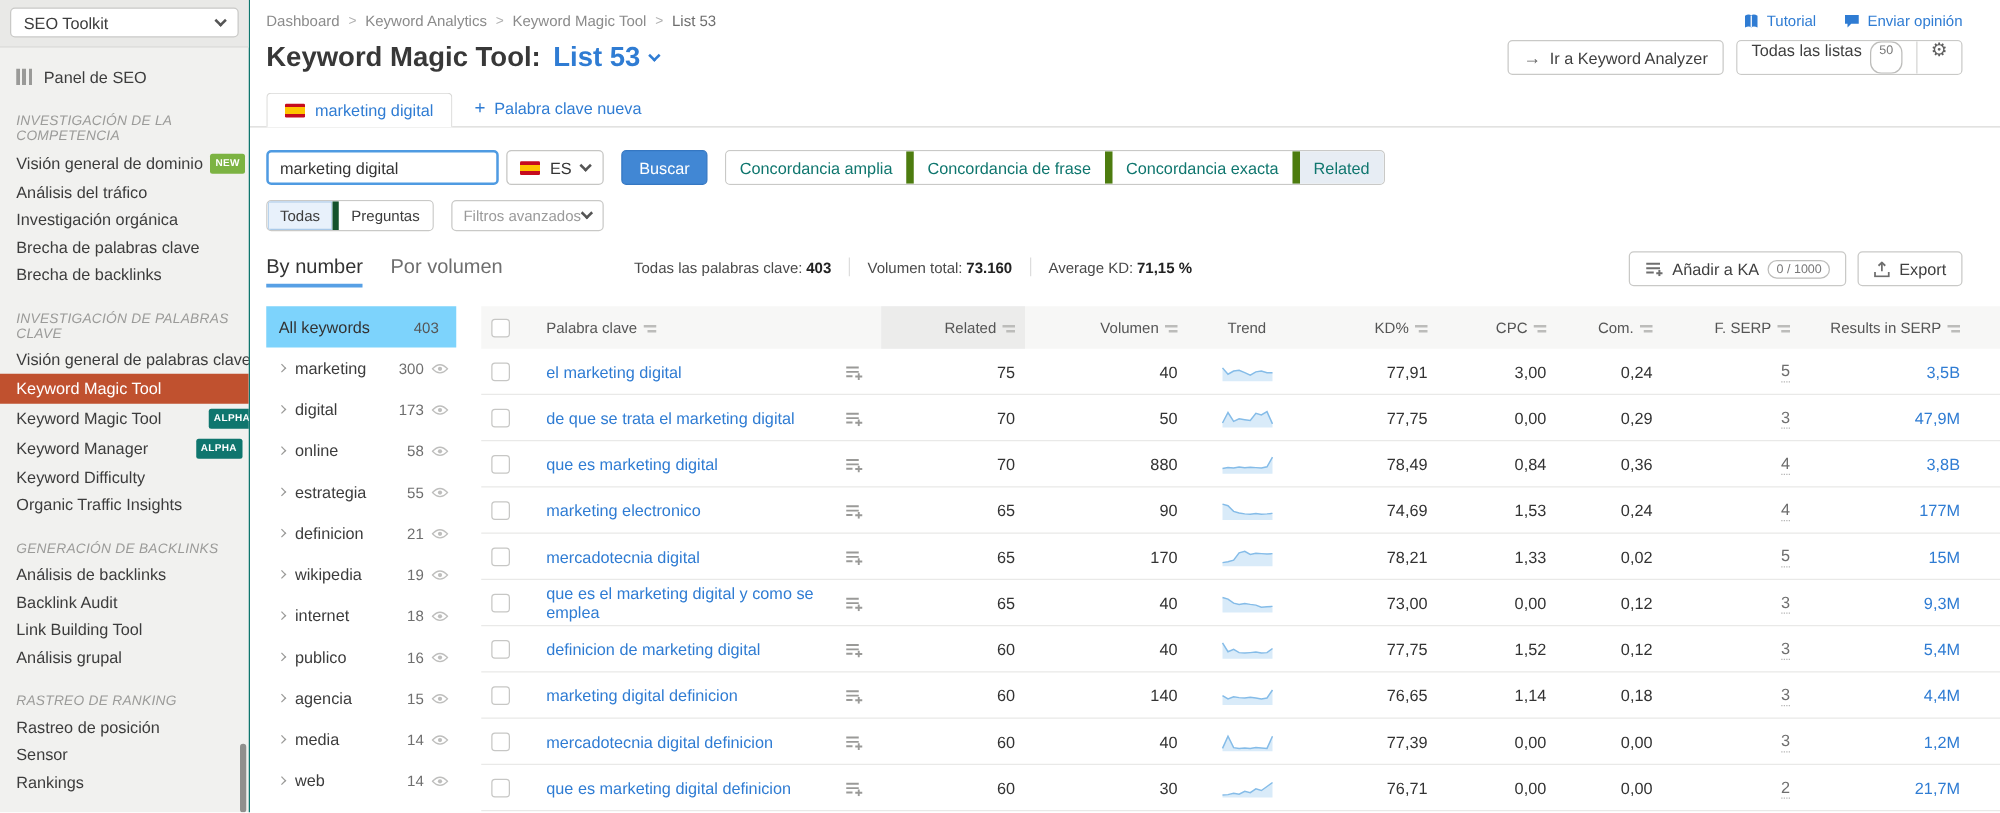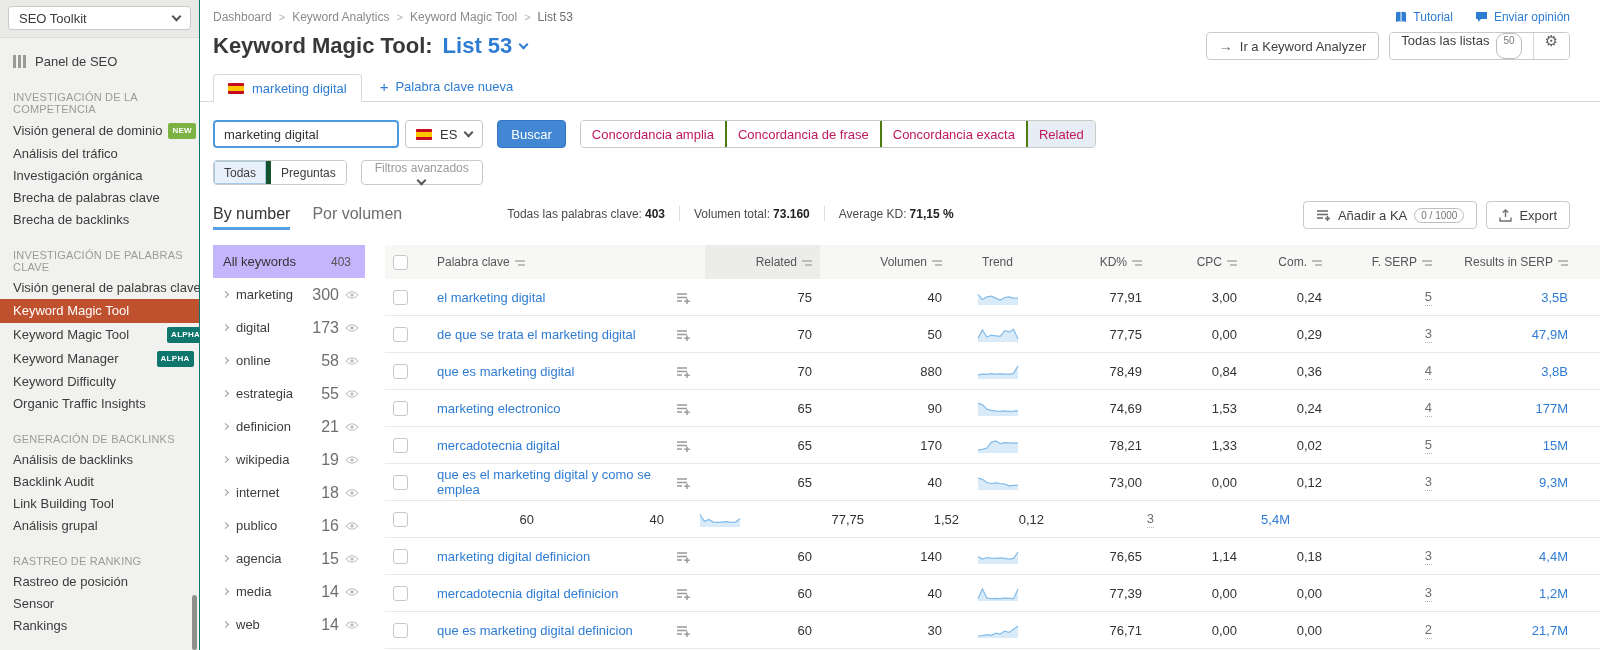--- a/index.html
+++ b/index.html
@@ -27,21 +27,21 @@
       linear-gradient(#9a9a98, #9a9a98),
       linear-gradient(#f1f1ef, #f1f1ef);
     background-color:#9a9a98;
     -webkit-mask:none; position:relative; }
   .grid-ic { background:none; }
   .grid-ic::before { content:""; position:absolute; inset:0;
     background-image:
       repeating-linear-gradient(to right, #9a9a98 0 3px, transparent 3px 5px),
       repeating-linear-gradient(to bottom, transparent 0 3px, #f1f1ef 3px 5px);
   }
-  .sec-title { padding:18px 0 4px 13px; font-size:11px; color:#9b9b99; letter-spacing:.2px; }
+  .sec-title { padding:18px 0 4px 13px; font-size:11px; color:#9b9b99; letter-spacing:.2px;font-style:italic; }
   .side-item { display:flex; align-items:center; gap:6px; padding:4px 13px; font-size:13px;
     color:#3c3c3c; line-height:14px; cursor:pointer; white-space:nowrap; }
   .side-item.selected { background:#c0512f; color:#fff; padding-top:5px; padding-bottom:5px; }
   .badge { font-size:8px; font-weight:bold; color:#fff; border-radius:2px; padding:1px 4px 1px 4px;
     letter-spacing:.3px; }
   .badge.new { background:#7cb342; }
   .badge.alpha { background:#0f766e;margin-left:32px; }
   .scroll-thumb { position:absolute; right:2px; bottom:0; width:5px; height:55px;
     background:#8f8f8d; border-radius:3px; }
 
@@ -83,59 +83,59 @@
   .search-row { display:flex; align-items:center; gap:0; margin-top:18px; padding-left:13px; }
   .kw-input { width:186px; height:28px; border:2px solid #4f9be2; border-radius:4px; padding:0 9px;
     font-size:13px; color:#333; outline:none; font-family:"Liberation Sans", sans-serif; }
   .lang-select { display:flex; align-items:center; gap:8px; height:28px; border:1px solid #c6c6c4;
     border-radius:4px; padding:0 10px; margin-left:6px; font-size:13px; color:#333; cursor:pointer; background:#fff; }
   .buscar-btn { height:28px; margin-left:14px; padding:0 13px; background:#4187d4; border:1px solid #3577c2;
     border-radius:4px; color:#fff; font-size:13px; cursor:pointer; font-family:"Liberation Sans", sans-serif; }
   .match-group { display:inline-flex; height:28px; border:1px solid #c9c9c7; border-radius:4px;
     overflow:hidden; margin-left:14px; }
   .match-group .mseg { display:inline-flex; align-items:center; padding:0 11px; font-size:13px;
-    color:#be185d; background:#fff; cursor:pointer; }
-  .match-group .mseg + .mseg { border-left:2px solid #4d7c0f; }
+    color:#0f766e; background:#fff; cursor:pointer; }
+  .match-group .mseg + .mseg { border-left:6px solid #4d7c0f; }
   .match-group .mseg.sel { background:#e7edf4; }
 
   .filter-row { display:flex; align-items:center; margin-top:12px; padding-left:13px; }
   .tq-group { display:inline-flex; height:25px; border:1px solid #c9c9c7; border-radius:4px; overflow:hidden; }
   .tq-group .tseg { display:inline-flex; align-items:center; padding:0 10px; font-size:12px; color:#3c3c3c;
     background:#fff; cursor:pointer; }
   .tq-group .tseg + .tseg { border-left:5px solid #14532d; }
   .tq-group .tseg.sel { background:#e8f1fb; box-shadow:inset 0 0 0 1px #a9c9e8; }
   .adv-select { display:flex; align-items:center; justify-content:space-between; width:122px; height:25px;
     border:1px solid #c9c9c7; border-radius:4px; margin-left:14px; padding:0 9px; font-size:12px;
-    color:#9a9a9a; cursor:pointer; background:#fff;flex-direction:column; }
+    color:#9a9a9a; cursor:pointer; background:#fff; }
 
   .stats-row { display:flex; align-items:center; margin-top:16px; padding:0 30px 10px 13px; }
   .sort-tab { font-size:16px; cursor:pointer; position:relative; padding-bottom:7px; }
   .sort-tab.active { color:#333; }
   .sort-tab.active::after { content:""; position:absolute; left:0; right:0; bottom:0; height:3px; background:#57a0e5; }
   .sort-tab.idle { color:#6e6e6e; margin-left:22px; }
   .stats { display:flex; align-items:center; gap:0; margin-left:105px; padding-bottom:7px; }
   .stat { font-size:12px; color:#4a4a4a; }
   .stat b { color:#222; margin-left:3px; }
   .stat-sep { width:1px; height:15px; background:#ddd; margin:0 14px; }
   .stats-actions { margin-left:auto; display:flex; gap:9px; align-items:center; padding-bottom:4px; }
 
   
   .ic { display:inline-block; vertical-align:middle; }
   .eye { opacity:.75; }
 
   
   .content-row { display:flex; margin-top:2px; padding-left:13px; align-items:flex-start; }
   .groups { width:152px; min-width:152px; font-size:13px; }
-  .groups-header { display:flex; justify-content:space-between; align-items:center; background:#c4b5fd;
+  .groups-header { display:flex; justify-content:space-between; align-items:center; background:#7dd3fc;
     height:33px; padding:0 14px 0 10px; cursor:pointer; }
   .groups-header .gh-label { color:#333; }
   .groups-header .gh-count { color:#555; font-size:12px; }
   .group-item { display:flex; align-items:center; height:33px; padding:0 6px 0 10px; cursor:pointer; }
   .group-item .g-name { margin-left:8px; color:#3c3c3c; }
-  .group-item .g-count { margin-left:auto; color:#6e6e6e; font-size:16px; }
+  .group-item .g-count { margin-left:auto; color:#6e6e6e; font-size:12px; }
   .group-item .g-eye { margin-left:6px; display:inline-flex; }
 
   .tablewrap { flex:1; margin-left:20px; }
   .thead { display:flex; align-items:center; background:#f7f7f6; height:34px; font-size:12px; color:#555; }
   .thead .hc { display:flex; align-items:center; gap:5px; }
   .thead .hc.hl { background:#ececeb; height:34px; }
   .trow { display:flex; align-items:center; height:37px; border-bottom:1px solid #e9e9e8; font-size:13px; }
   .c { display:flex; align-items:center; }
   .c-check { width:42px; justify-content:flex-start; padding-left:8px; }
   .c-kw { flex:1; min-width:240px; padding-left:10px; }
@@ -742,20 +742,32 @@
                 <span class="fserp-link">3</span>
               </div>
               <div class="c c-res">
                 <span class="res-val">9,3M</span>
               </div>
             </div>
             <div class="trow">
               <div class="c c-check">
                 <div class="cbx"></div>
               </div>
+              <div class="c c-kw">
+                <span class="kw-link">definicion de marketing digital</span>
+                <span class="addic"><svg width="15" height="12" viewBox="0 0 15 12" class="ic">
+                    <g stroke="#9a9a98" stroke-width="1.5">
+                      <line x1="1" y1="2" x2="11" y2="2"></line>
+                      <line x1="1" y1="5.5" x2="11" y2="5.5"></line>
+                      <line x1="1" y1="9" x2="6" y2="9"></line>
+                      <line x1="11" y1="6.5" x2="11" y2="12"></line>
+                      <line x1="8.2" y1="9.2" x2="13.8" y2="9.2"></line>
+                    </g>
+                  </svg></span>
+              </div>
               <div class="c c-rel">60</div>
               <div class="c c-vol">40</div>
               <div class="c c-trend">
                 <svg width="42" height="17">
                   <path d="M1,16 L1.0,3.3 L5.4,10.4 L9.9,8.5 L14.3,11.1 L18.8,11.4 L23.2,11.1 L27.7,10.7 L32.1,11.4 L36.6,11.1 L41.0,7.8 L41,16 Z" fill="#d9ebf9"></path>
                   <polyline points="1.0,3.3 5.4,10.4 9.9,8.5 14.3,11.1 18.8,11.4 23.2,11.1 27.7,10.7 32.1,11.4 36.6,11.1 41.0,7.8" fill="none" stroke="#85bce8" stroke-width="1.2"></polyline>
                 </svg>
               </div>
               <div class="c c-kd">77,75</div>
               <div class="c c-cpc">1,52</div>

